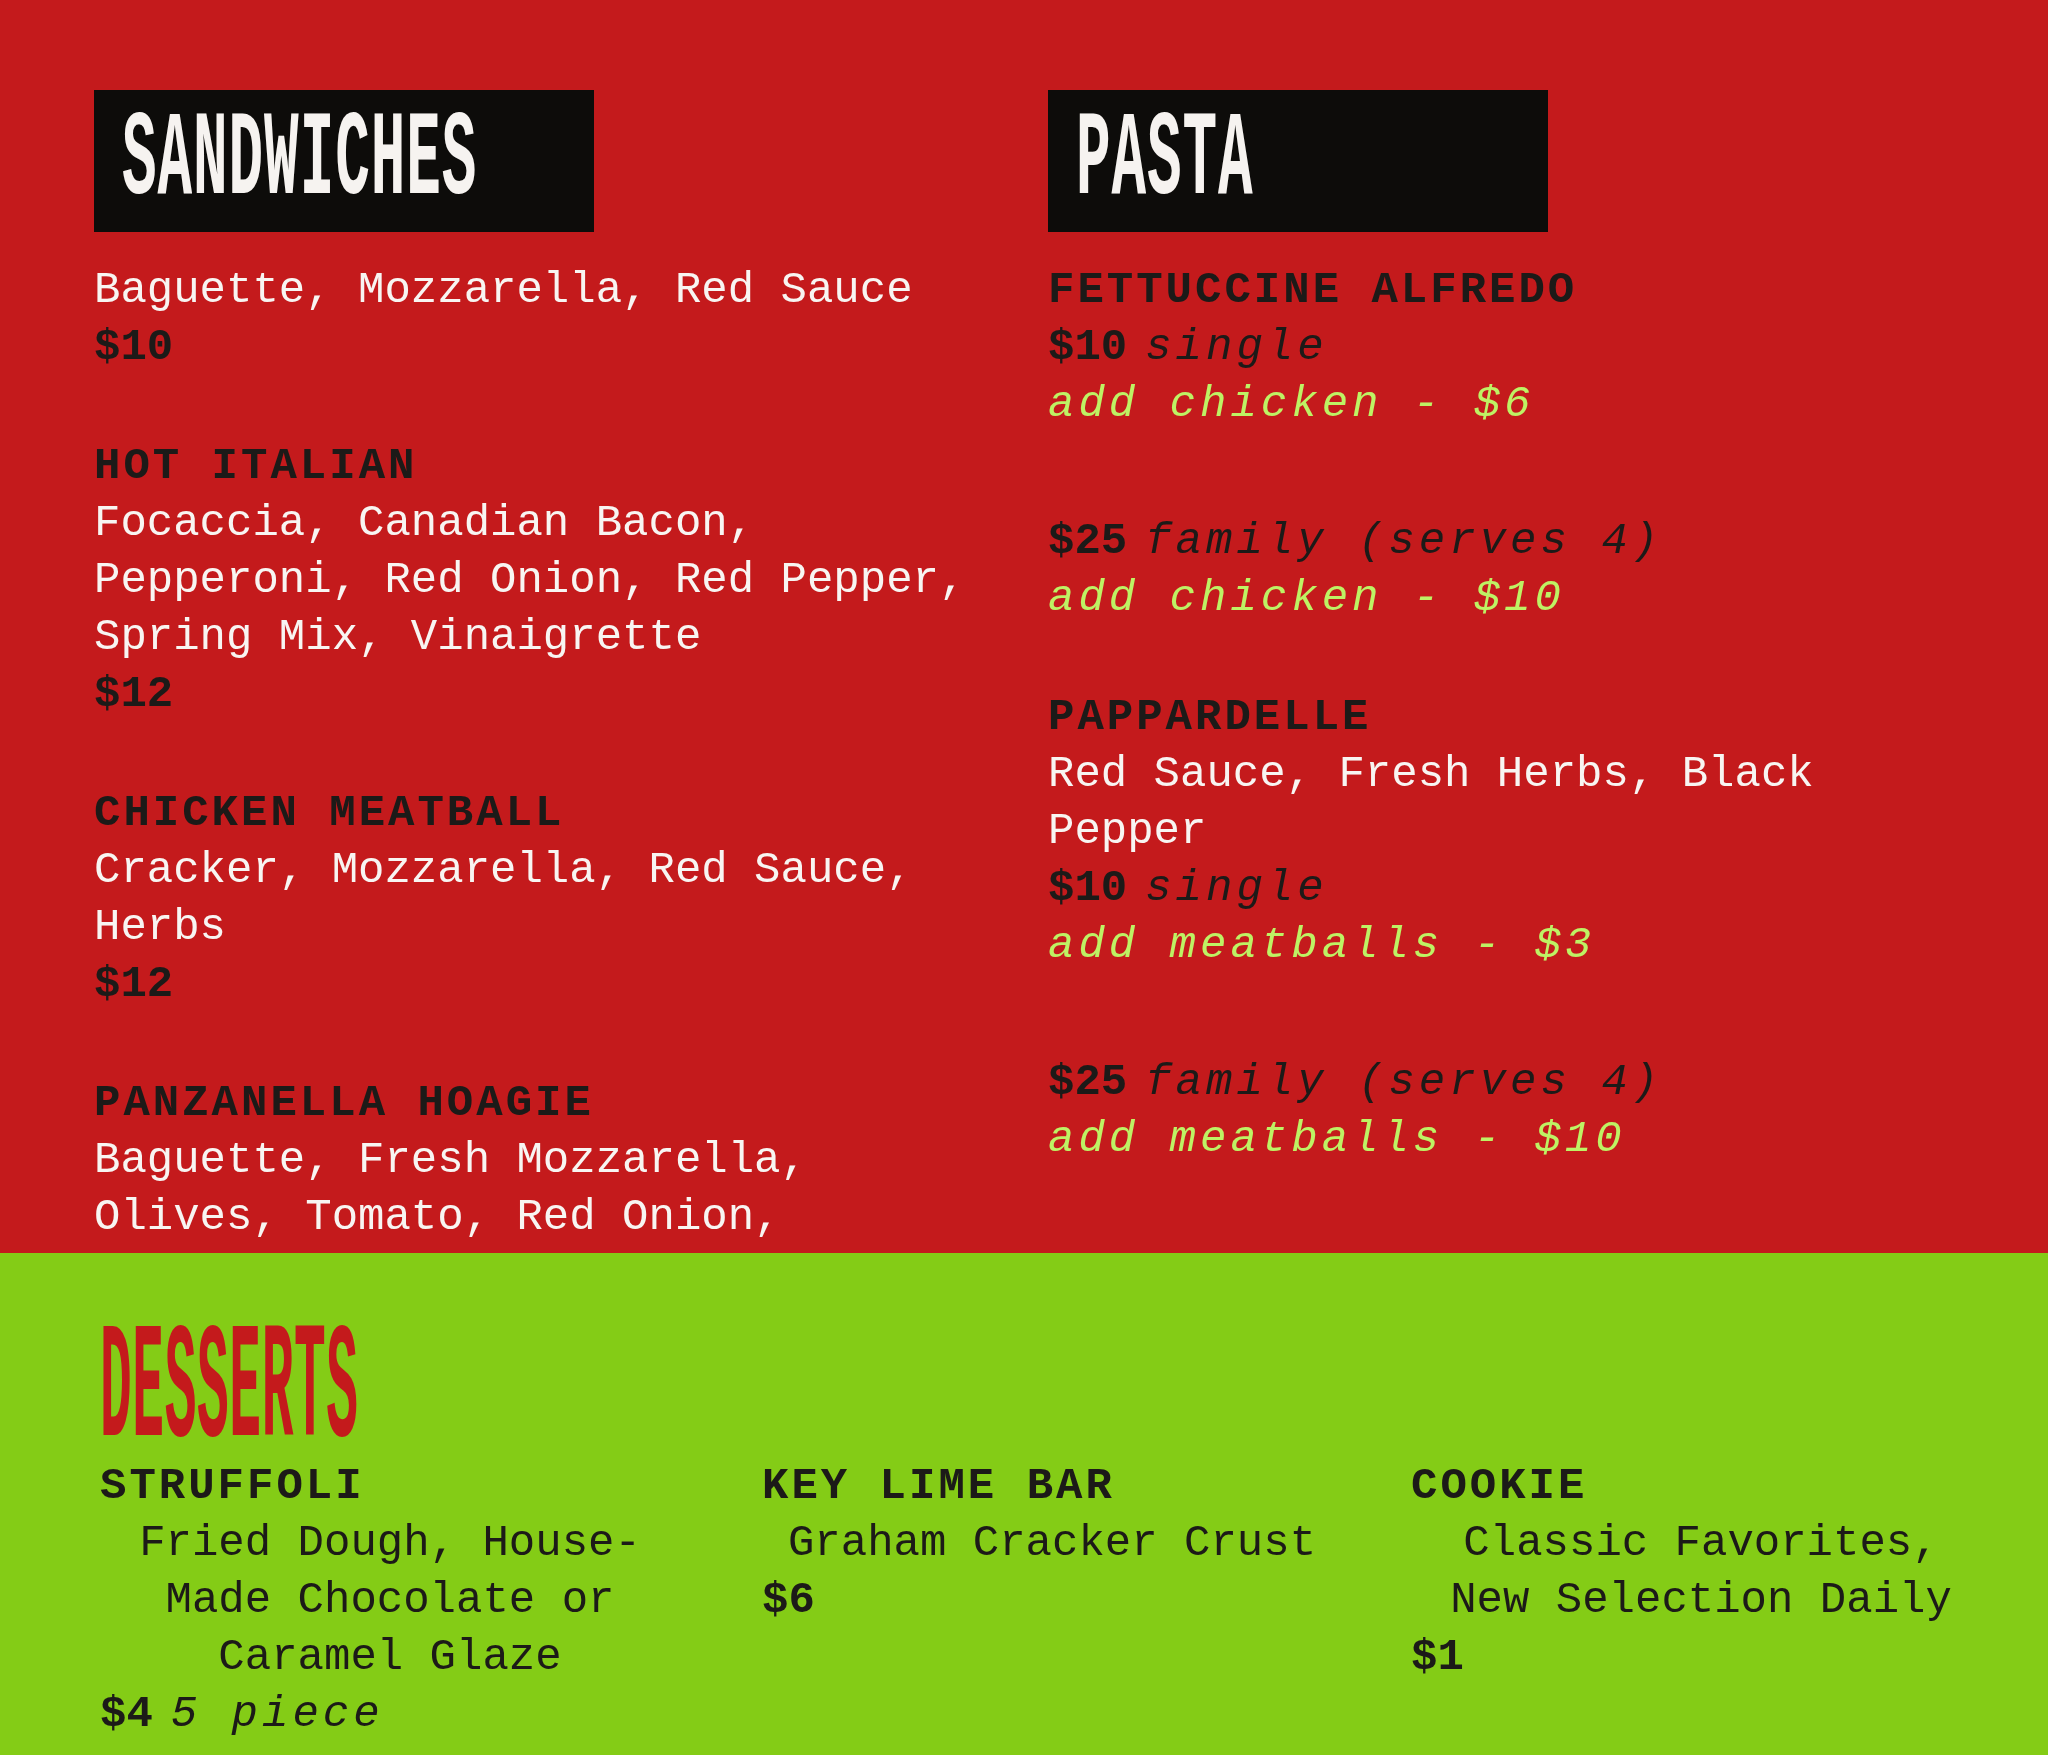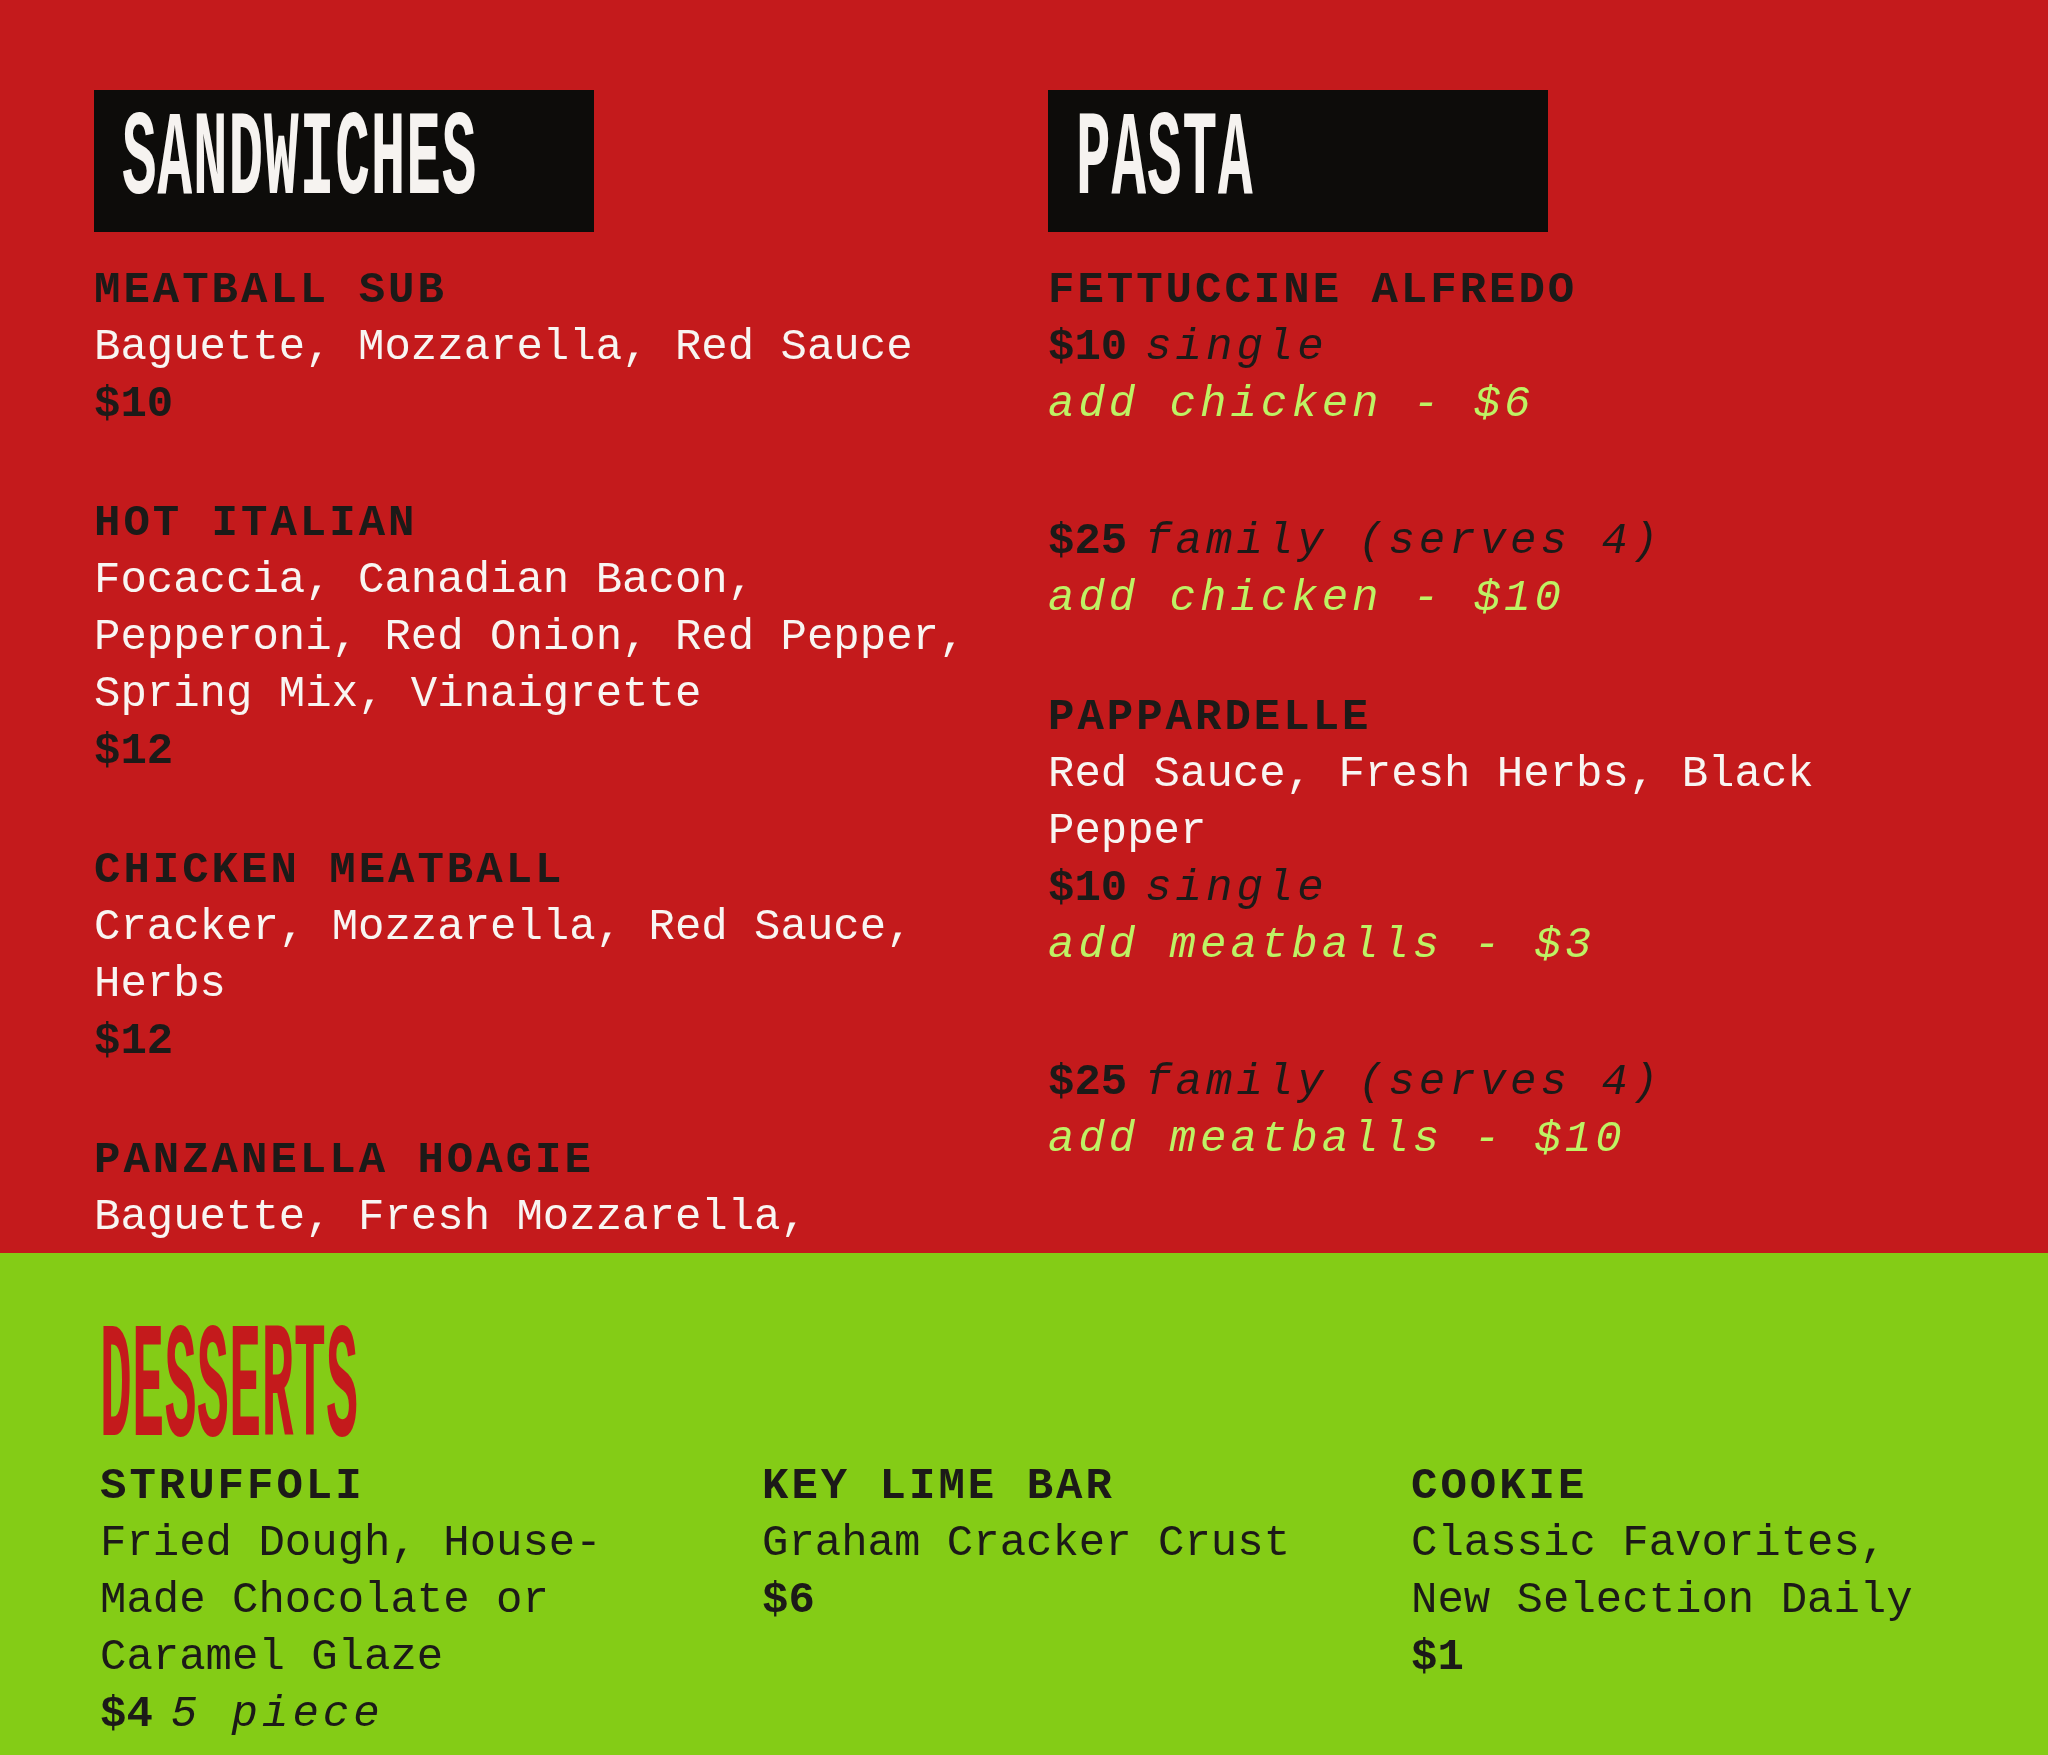--- a/index.html
+++ b/index.html
@@ -99,36 +99,35 @@
   .d-col-1 { left: 100px; }
   .d-col-2 { left: 762px; }
   .d-col-3 { left: 1411px; }
   .d-col > div { line-height: 57px; }
   .d-name {
     font-weight: 700;
     font-size: 44px;
     letter-spacing: 3px;
     color: #1c1a18;
   }
-  .d-desc { font-size: 44px; color: #1c1a18; }
+  .d-desc { font-size: 44px; color: #1c1a18; text-align: center; }
 </style>
 </head>
 <body>
 
 <div class="page">
 
   <div class="red-section">
 
     <div class="col col-left">
       <div class="header-box">
         <span class="header-text">SANDWICHES</span>
       </div>
 
       <div class="item">
-        <div class="item-name">MEATBALL SUB</div>
         <div class="item-desc">Baguette, Mozzarella, Red Sauce</div>
         <div class="item-price">$10</div>
       </div>
 
       <div class="item">
         <div class="item-name">HOT ITALIAN</div>
         <div class="item-desc">Focaccia, Canadian Bacon, Pepperoni, Red Onion, Red Pepper, Spring Mix, Vinaigrette</div>
         <div class="item-price">$12</div>
       </div>
 

